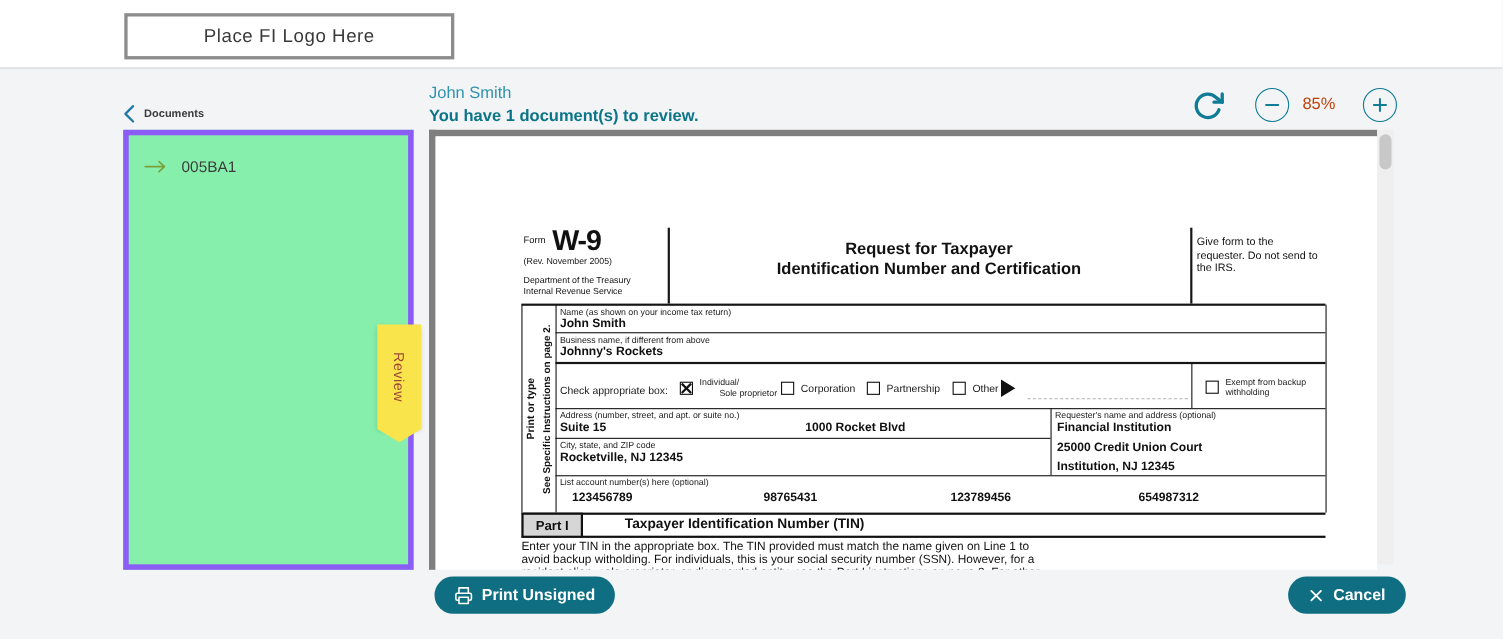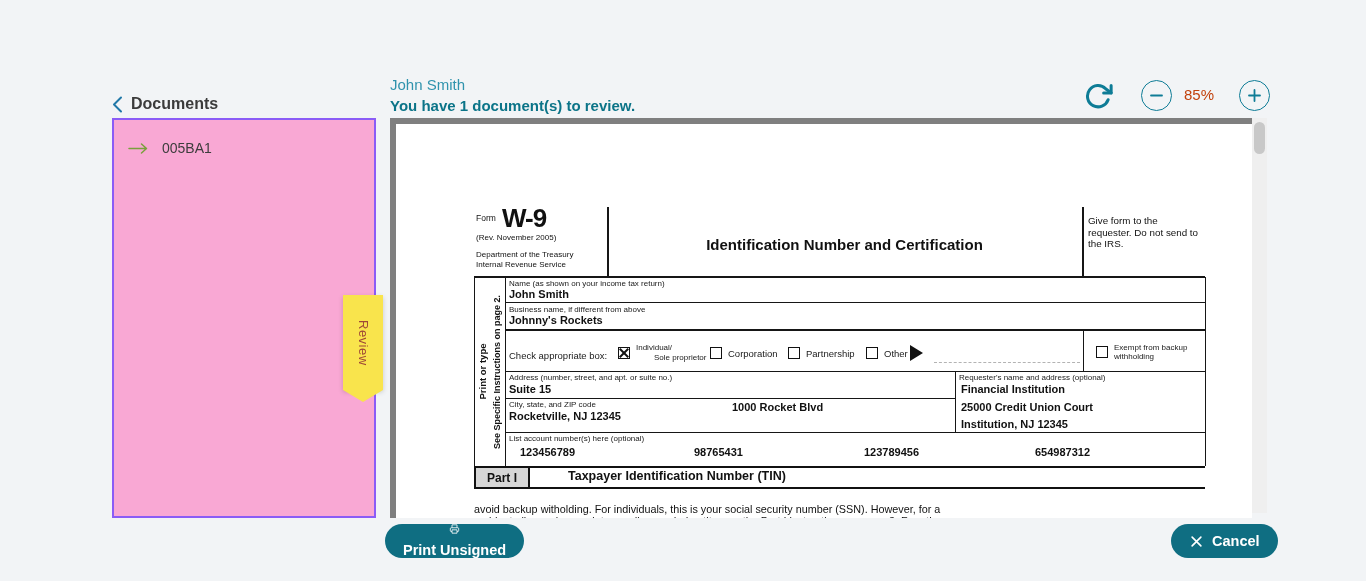--- a/index.html
+++ b/index.html
@@ -9,22 +9,22 @@
   .abs { position:absolute; }
 
   
   .topbar { position:absolute; left:0; top:0; width:1366px; height:63px; background:#ffffff; border-bottom:2px solid #e2e3e5; }
   .logo-box { position:absolute; left:113px; top:12px; width:300px; height:42px; border:3px solid #8c8c8c; background:#fff;
               display:flex; align-items:center; justify-content:center; }
   .logo-box span { font-size:17px; color:#3a3a3a; letter-spacing:0.5px; }
 
   
   .docs-back { position:absolute; left:112px; top:95px; display:flex; align-items:center; gap:8px; cursor:pointer; }
-  .docs-back .lbl { font-size:16px; font-weight:bold; color:#3b3b3b; }
-  .sidebar { position:absolute; left:112px; top:118px; width:264px; height:400px; background:#f9a8d4; border:2px solid #8b5cf6; }
+  .docs-back .lbl { font-size:10px; font-weight:bold; color:#3b3b3b; }
+  .sidebar { position:absolute; left:112px; top:118px; width:264px; height:400px; background:#86efac; border:5px solid #8b5cf6; }
   .doc-item { position:absolute; left:14px; top:20px; display:flex; align-items:center; gap:13px; cursor:pointer; }
   .doc-item .lbl { font-size:14px; color:#3d3d3d; }
 
   
   .user-name { position:absolute; left:390px; top:76px; font-size:15px; color:#3093ad; }
   .review-msg { position:absolute; left:390px; top:97px; font-size:15px; font-weight:600; color:#0b7488; }
 
   
   .icon-btn { position:absolute; background:none; border:none; cursor:pointer; padding:0; display:flex; align-items:center; justify-content:center; }
   .circle-btn { width:31px; height:31px; border:1.6px solid #0e7c96; border-radius:50%; background:#fff0; }
@@ -64,20 +64,25 @@
   .cbl-sm { position:absolute; font-size:8px; line-height:9px; color:#1a1a1a; }
   .vert-col { position:absolute; display:flex; align-items:center; justify-content:center; }
   .vert-col span { transform:rotate(-90deg); white-space:nowrap; }
   .para-line { position:absolute; font-size:10.8px; line-height:12px; color:#111; white-space:nowrap; }
 </style>
 </head>
 <body>
 
 <div class="app">
 
+  <header class="topbar">
+    <div class="logo-box">
+      <span>Place FI Logo Here</span>
+    </div>
+  </header>
 
   <div class="docs-back">
     <svg width="11" height="17" viewBox="0 0 11 17">
       <path d="M9 1.5 L2 8.5 L9 15.5" fill="none" stroke="#2178a8" stroke-width="2" stroke-linecap="round" stroke-linejoin="round"></path>
     </svg>
     <span class="lbl">Documents</span>
   </div>
 
   <aside class="sidebar">
     <div class="doc-item">
@@ -116,20 +121,21 @@
 
     <div class="vline med" style="left:211px; top:83px; height:69px;"></div>
     <div class="vline med" style="left:686px; top:83px; height:69px;"></div>
     <div class="hline thick" style="left:78px; top:152px; width:731px;"></div>
 
     <span class="abs" style="left:80px; top:89px; font-size:8.5px;">Form</span>
     <span class="abs" style="left:106px; top:79px; font-size:26px; font-weight:bold; letter-spacing:-1px;">W-9</span>
     <span class="abs" style="left:80px; top:109px; font-size:8px;">(Rev. November 2005)</span>
     <span class="abs" style="left:80px; top:126px; font-size:8px;">Department of the Treasury</span>
     <span class="abs" style="left:80px; top:136px; font-size:8px;">Internal Revenue Service</span>
+    <div class="abs" style="left:211px; top:94px; width:475px; text-align:center; font-size:15px; font-weight:bold;">Request for Taxpayer</div>
     <div class="abs" style="left:211px; top:112px; width:475px; text-align:center; font-size:15px; font-weight:bold;">Identification Number and Certification</div>
     <div class="abs" style="left:692px; top:91px; width:112px; font-size:9.8px; line-height:11.5px;">Give form to the requester. Do not send to the IRS.</div>
 
     <div class="vline" style="left:78px; top:153px; height:189px;"></div>
     <div class="vline" style="left:109px; top:153px; height:189px;"></div>
     <div class="vert-col" style="left:79px; top:153px; width:15px; height:189px;">
       <span style="font-size:9.5px; font-weight:bold;">Print or type</span>
     </div>
     <div class="vert-col" style="left:94px; top:153px; width:15px; height:189px;">
       <span style="font-size:9px; font-weight:bold;">See Specific Instructions on page 2.</span>
@@ -156,21 +162,21 @@
     <span class="cbl" style="left:488px; top:224px;">Other</span>
     <div class="abs" style="left:514px; top:221px; width:0; height:0; border-top:8px solid transparent; border-bottom:8px solid transparent; border-left:13px solid #111;"></div>
     <div class="abs" style="left:538px; top:238px; width:146px; border-bottom:1.6px dashed #b3b3b3;"></div>
     <div class="vline" style="left:687px; top:206px; height:41px;"></div>
     <div class="cb" style="left:700px; top:222px;"></div>
     <div class="cbl-sm" style="left:718px; top:219px; width:88px;">Exempt from backup withholding</div>
     <div class="hline" style="left:109px; top:247px; width:700px;"></div>
 
     <span class="fl" style="left:113px; top:249px;">Address (number, street, and apt. or suite no.)</span>
     <span class="fv" style="left:113px; top:259px;">Suite 15</span>
-    <span class="fv" style="left:336px; top:259px;margin-top:18px;">1000 Rocket Blvd</span>
+    <span class="fv" style="left:336px; top:259px;">1000 Rocket Blvd</span>
     <div class="vline" style="left:559px; top:247px; height:61px;"></div>
     <span class="fl" style="left:563px; top:249px;">Requester's name and address (optional)</span>
     <span class="fv" style="left:565px; top:259px;">Financial Institution</span>
     <span class="fv" style="left:565px; top:277px;">25000 Credit Union Court</span>
     <span class="fv" style="left:565px; top:294px;">Institution, NJ 12345</span>
     <div class="hline" style="left:109px; top:274px; width:450px;"></div>
 
     <span class="fl" style="left:113px; top:276px;">City, state, and ZIP code</span>
     <span class="fv" style="left:113px; top:286px;">Rocketville, NJ 12345</span>
     <div class="hline" style="left:109px; top:308px; width:700px;"></div>
@@ -178,35 +184,36 @@
     <span class="fl" style="left:113px; top:310px;">List account number(s) here (optional)</span>
     <span class="fv" style="left:124px; top:322px;">123456789</span>
     <span class="fv" style="left:298px; top:322px;">98765431</span>
     <span class="fv" style="left:468px; top:322px;">123789456</span>
     <span class="fv" style="left:639px; top:322px;">654987312</span>
 
     <div class="abs" style="left:78px; top:342px; width:731px; height:23px; border-top:2px solid #111; border-bottom:2px solid #111;"></div>
     <div class="abs" style="left:78px; top:342px; width:56px; height:23px; border:2px solid #111; background:#d6d6d6; display:flex; align-items:center; justify-content:center; font-size:12px; font-weight:bold;">Part I</div>
     <span class="abs" style="left:172px; top:345px; font-size:12.5px; font-weight:bold;">Taxpayer Identification Number (TIN)</span>
 
+    <div class="para-line" style="left:78px; top:367px;">Enter your TIN in the appropriate box. The TIN provided must match the name given on Line 1 to</div>
     <div class="para-line" style="left:78px; top:379px;">avoid backup witholding. For individuals, this is your social security number (SSN). However, for a</div>
     <div class="para-line" style="left:78px; top:391px;">resident alien, sole proprietor, or disregarded entity, see the Part I instructions on page 3. For other</div>
 
   </div>
 
   <div class="scroll-track">
     <div class="scroll-thumb"></div>
   </div>
 
   <div class="review-flag">
     <span class="txt">Review</span>
   </div>
   <div class="flag-tip"></div>
 
-  <button class="pill" style="left:385px;flex-direction:column;">
+  <button class="pill" style="left:395px;">
     <svg width="17" height="17" viewBox="0 0 24 24">
       <polyline points="6 9 6 2 18 2 18 9" fill="none" stroke="#fff" stroke-width="2" stroke-linejoin="round"></polyline>
       <path d="M6 18H4a2 2 0 0 1-2-2v-5a2 2 0 0 1 2-2h16a2 2 0 0 1 2 2v5a2 2 0 0 1-2 2h-2" fill="none" stroke="#fff" stroke-width="2" stroke-linejoin="round"></path>
       <rect x="6" y="14" width="12" height="8" fill="none" stroke="#fff" stroke-width="2" stroke-linejoin="round"></rect>
     </svg>
     <span>Print Unsigned</span>
   </button>
 
 
   <button class="pill" style="left:1171px;">

